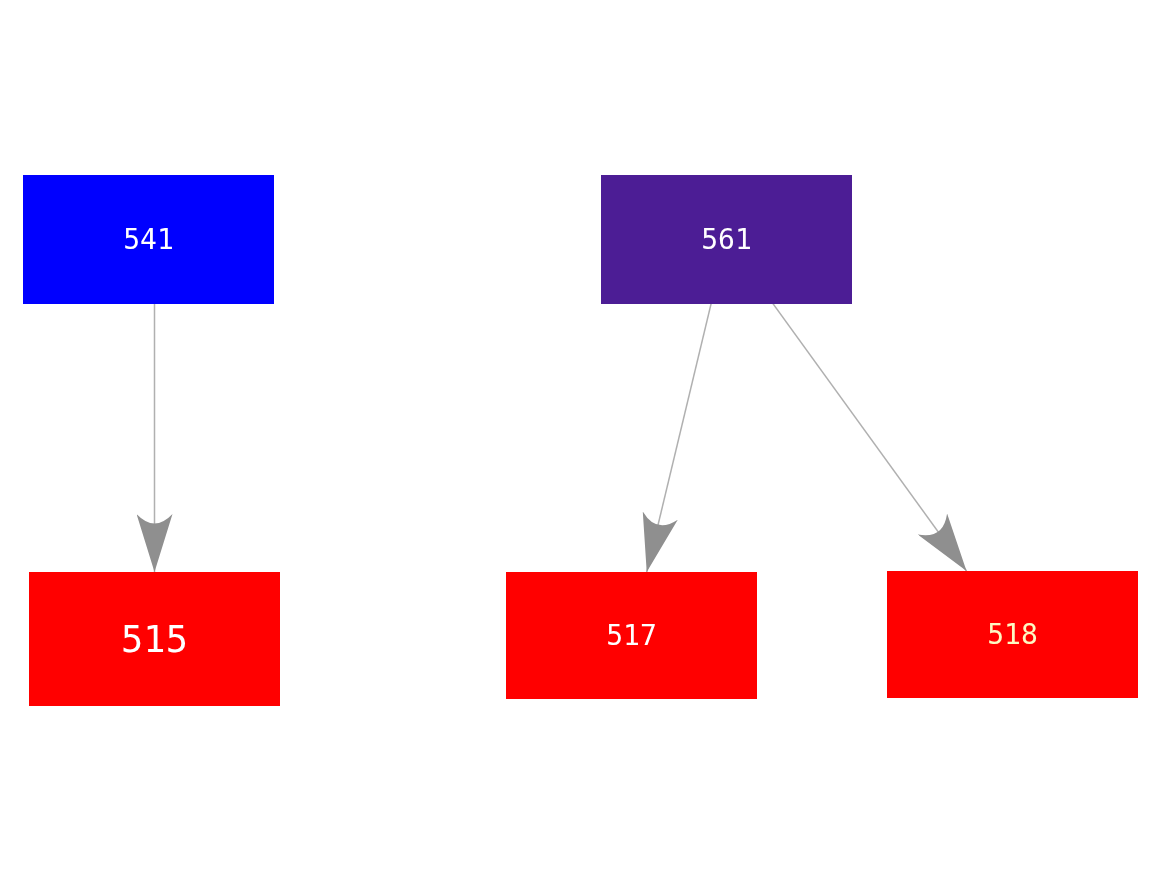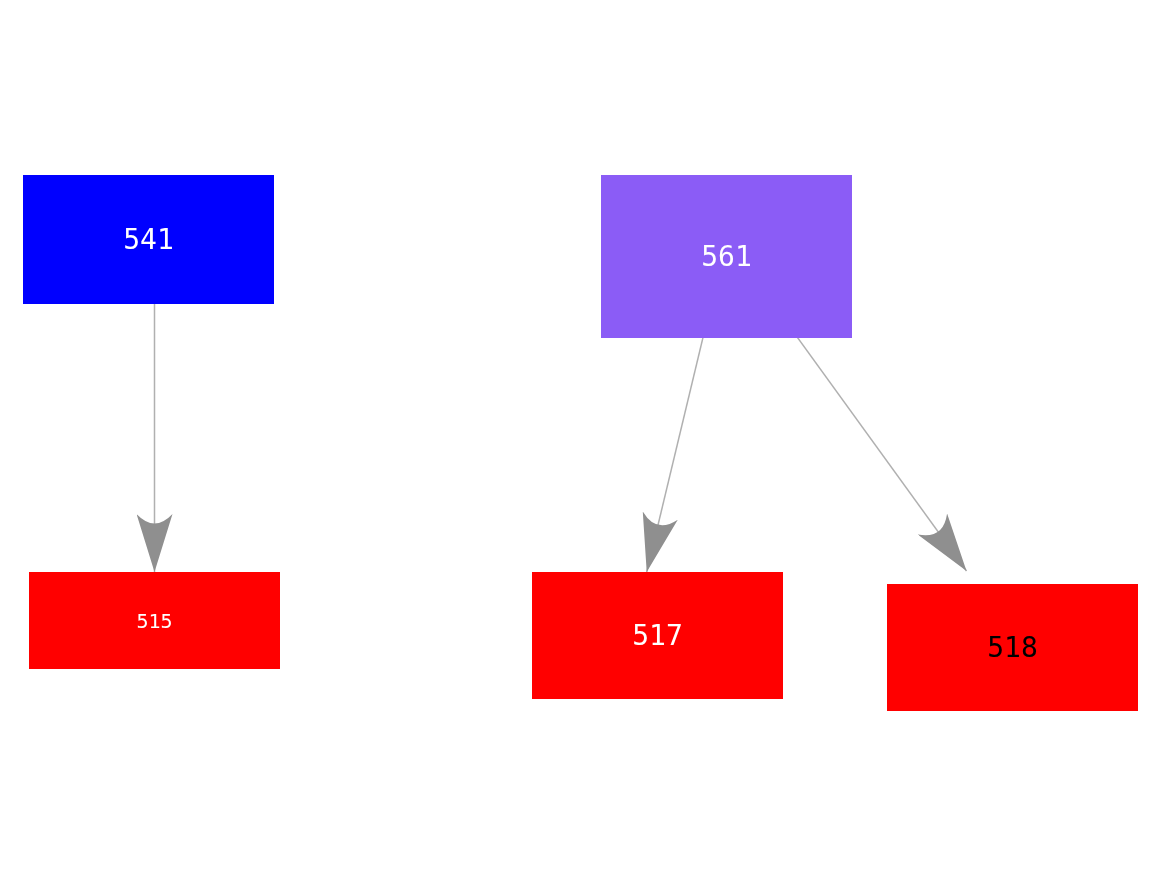--- a/index.html
+++ b/index.html
@@ -45,25 +45,25 @@
       </marker>
     </defs>
   <line x1="154.5" y1="239.5" x2="154.5" y2="572" stroke="#b0b0b0" stroke-width="1.5" marker-end="url(#arrowhead)"></line>
       <line x1="726.5" y1="239.5" x2="646.7335858585859" y2="572" stroke="#b0b0b0" stroke-width="1.5" marker-end="url(#arrowhead)"></line>
       <line x1="726.5" y1="239.5" x2="966.5227848101266" y2="571" stroke="#b0b0b0" stroke-width="1.5" marker-end="url(#arrowhead)"></line>
     </svg>
 
 <div class="node" style="left: 23px; top: 175px; width: 251px; height: 129px; background: rgb(0, 0, 255); color: rgb(255, 255, 255); font-size: 28px;">
       <span>541</span>
     </div>
-    <div class="node" style="left: 601px; top: 175px; width: 251px; height: 163px; background: #8b5cf6; color: rgb(255, 255, 255); font-size: 28px;">
+    <div class="node" style="left: 601px; top: 175px; width: 251px; height: 129px; background: #4c1d95; color: rgb(255, 255, 255); font-size: 28px;">
       <span>561</span>
     </div>
-    <div class="node" style="left: 29px; top: 572px; width: 251px; height: 97px; background: rgb(255, 0, 0); color: rgb(255, 255, 255); font-size: 20px;">
+    <div class="node" style="left: 29px; top: 572px; width: 251px; height: 134px; background: rgb(255, 0, 0); color: rgb(255, 255, 255); font-size: 37px;">
       <span>515</span>
     </div>
-    <div class="node" style="left: 532px; top: 572px; width: 251px; height: 127px; background: rgb(255, 0, 0); color: rgb(255, 255, 255); font-size: 28px;">
+    <div class="node" style="left: 506px; top: 572px; width: 251px; height: 127px; background: rgb(255, 0, 0); color: rgb(255, 255, 255); font-size: 28px;">
       <span>517</span>
     </div>
-    <div class="node" style="left: 887px; top: 584px; width: 251px; height: 127px; background: rgb(255, 0, 0); color: #000000; font-size: 28px;">
+    <div class="node" style="left: 887px; top: 571px; width: 251px; height: 127px; background: rgb(255, 0, 0); color: #fef9c3; font-size: 28px;">
       <span>518</span>
     </div>
   </div>
 
 </body></html>

